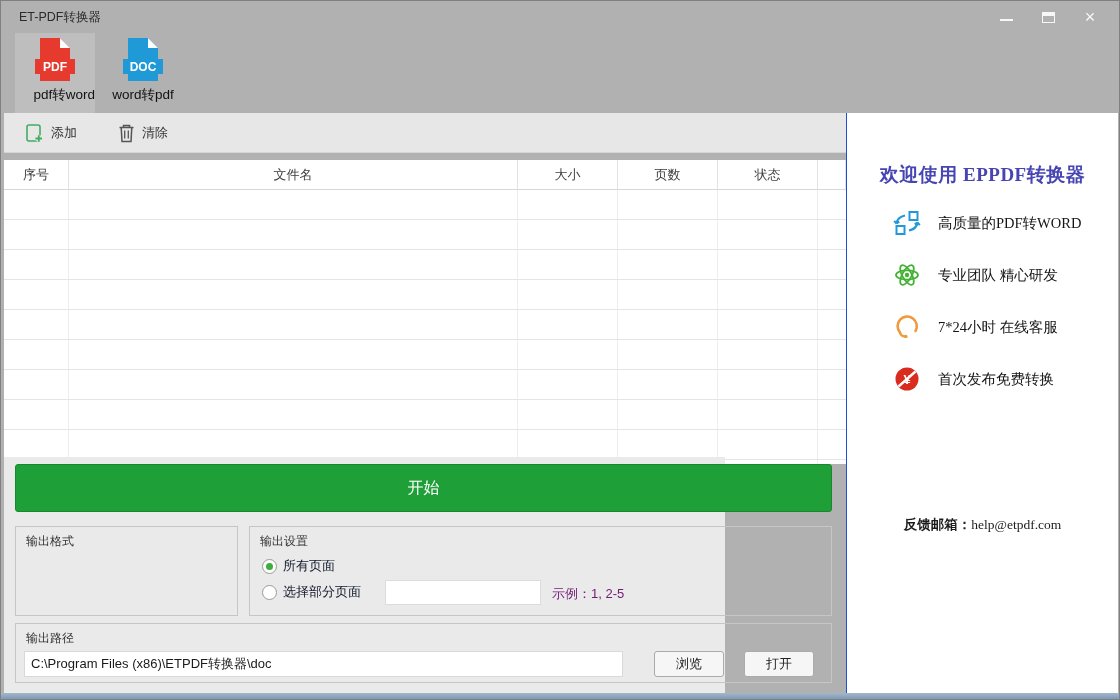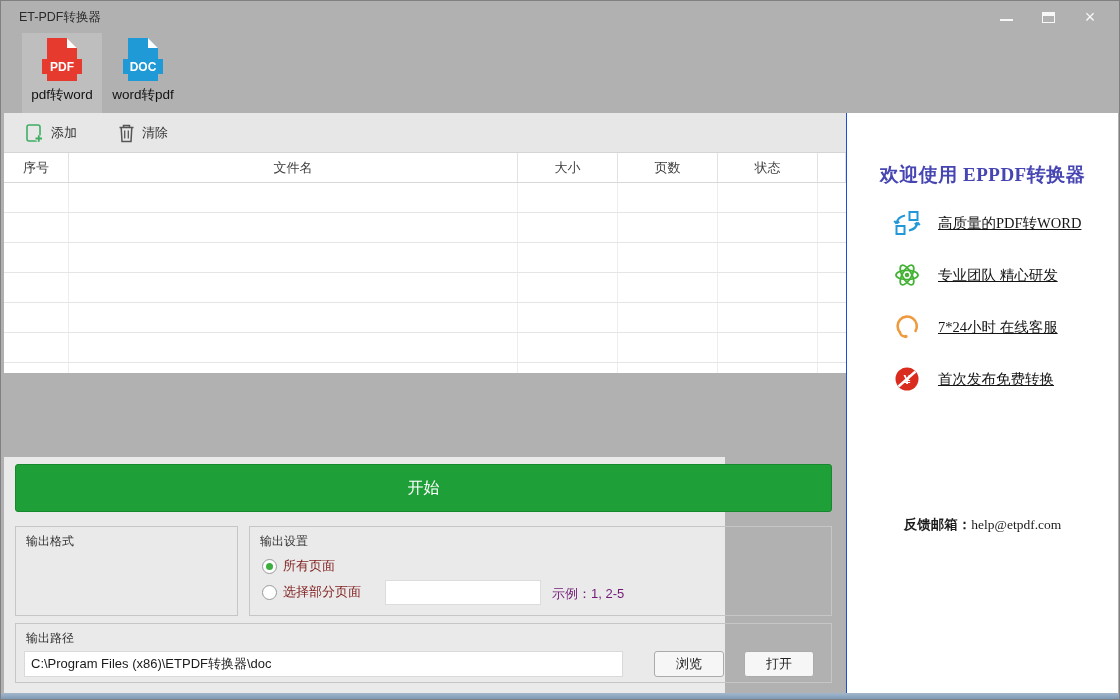--- a/index.html
+++ b/index.html
@@ -16,35 +16,35 @@
   .title-text { position:absolute; left:18px; top:8px; font-size:12.5px; color:#2a2a2a; }
   .win-controls { position:absolute; top:7px; right:16px; display:flex; gap:16px; }
   .win-btn { width:26px; height:18px; display:flex; align-items:center; justify-content:center; }
   .glyph-min { width:13px; height:2px; background:#f7f7f7; margin-top:6px; }
   .glyph-max { width:13px; height:11px; border:1px solid #f7f7f7; background:linear-gradient(#f7f7f7 0 3px, transparent 3px); }
   .glyph-close { color:#f7f7f7; font-size:18px; line-height:16px; }
 
   
   .tabbar { position:absolute; left:0; top:30px; width:845px; height:82px; }
   .tab { position:absolute; top:2px; height:80px; text-align:center; cursor:default; }
-  .tab-pdf { left:21px; width:80px; background:#bebebe; }
+  .tab-pdf { left:14px; width:80px; background:#bebebe;text-align:right; }
   .tab-doc { left:98px; width:88px; }
   .tab svg { display:block; margin:3px auto 0 auto; }
   .tab-label { font-size:13.5px; color:#111; margin-top:0px; }
 
   
   .toolbar { position:absolute; left:3px; top:112px; width:842px; height:40px;
              background:#e7e7e7; border-bottom:1px solid #d5d5d5; }
   .tool-btn { position:absolute; top:0; height:100%; display:flex; align-items:center; gap:7px;
               font-size:13px; color:#333; }
   .tool-btn-add { left:20px; }
   .tool-btn-clear { left:114px; }
 
   
-  .filetable { position:absolute; left:3px; top:152px; width:842px; height:220px;
+  .filetable { position:absolute; left:3px; top:159px; width:842px; height:304px;
                background:#fff; overflow:hidden; }
   .trow { display:grid; grid-template-columns:65px 449px 100px 100px 100px 28px; height:30px; }
   .trow.header { height:30px; border-bottom:1px solid #d8d8d8; }
   .tcell { border-right:1px solid #ededed; display:flex; align-items:center; justify-content:center;
            font-size:13px; color:#3d3d3d; }
   .trow.header .tcell { border-right:1px solid #e2e2e2; }
   .trow.body { border-bottom:1px solid #e5e5e5; }
   .tcell:last-child { border-right:none; }
 
   
@@ -64,42 +64,42 @@
                  display:flex; align-items:center; padding-left:5px; white-space:nowrap; overflow:hidden; }
   .combo-btn { width:30px; background:linear-gradient(#cccccc,#9b9b9b); border:1px solid #8f8f8f;
                border-left:none; display:flex; align-items:center; justify-content:center; }
   .combo-arrow { width:0; height:0; border-left:7px solid transparent; border-right:7px solid transparent;
                  border-top:9px solid #4c4c4c; }
 
   .radio-row { position:absolute; left:12px; display:flex; align-items:center; gap:6px; }
   .radio-circle { width:15px; height:15px; border-radius:50%; background:#fff; border:1px solid #9a9a9a;
                   display:flex; align-items:center; justify-content:center; }
   .radio-dot { width:7px; height:7px; border-radius:50%; background:#3cae3c; }
-  .radio-label { font-size:13px; color:#7f1d1d; }
+  .radio-label { font-size:13px; color:#0f172a; }
   .pages-input { position:absolute; left:135px; top:53px; width:156px; height:25px;
                  border:1px solid #dcdcdc; background:#fff; font-size:13px; padding:0 4px; }
   .example-text { position:absolute; left:302px; top:58px; font-size:13px; color:#701a75; }
 
   .path-input { position:absolute; left:8px; top:27px; width:599px; height:26px;
                 border:1px solid #d9d9d9; background:#fff; font-size:13px; color:#1a1a1a; padding:4px 6px;
                 font-family:"Liberation Sans","DejaVu Sans",sans-serif; }
   .path-btn { position:absolute; top:27px; width:70px; height:26px; background:#f6f6f6;
               border:1px solid #ababab; border-radius:3px; font-size:13px; color:#222;
               display:flex; align-items:center; justify-content:center; }
   .btn-browse { left:638px; }
   .btn-open { left:728px; }
 
   
   .sidebar { position:absolute; left:845px; top:112px; width:272px; height:581px;
              background:#fff; border-left:1px solid #1d4ed8; }
   .sb-heading { position:absolute; top:49px; width:100%; text-align:center;
                 font-size:19px; font-weight:bold; color:#4645b2; letter-spacing:.5px; }
   .feature { position:absolute; left:46px; height:32px; display:flex; align-items:center; gap:17px; }
   .feature svg { flex:0 0 auto; }
-  .feature-text { font-size:14.5px; color:#141414; white-space:nowrap;text-decoration:underline; }
+  .feature-text { font-size:14.5px; color:#141414; white-space:nowrap; }
   .f1 { top:94px; } .f2 { top:146px; } .f3 { top:198px; } .f4 { top:250px; }
   .feedback { position:absolute; top:403px; width:100%; text-align:center; font-size:13.5px; color:#1c1c1c; }
   .feedback b { font-weight:bold; }
 
   
   .bottom-edge { position:absolute; left:0; bottom:0; width:100%; height:6px;
                  background:linear-gradient(#a3b7cc,#7e9ab6); }
 </style>
 </head>
 <body>

